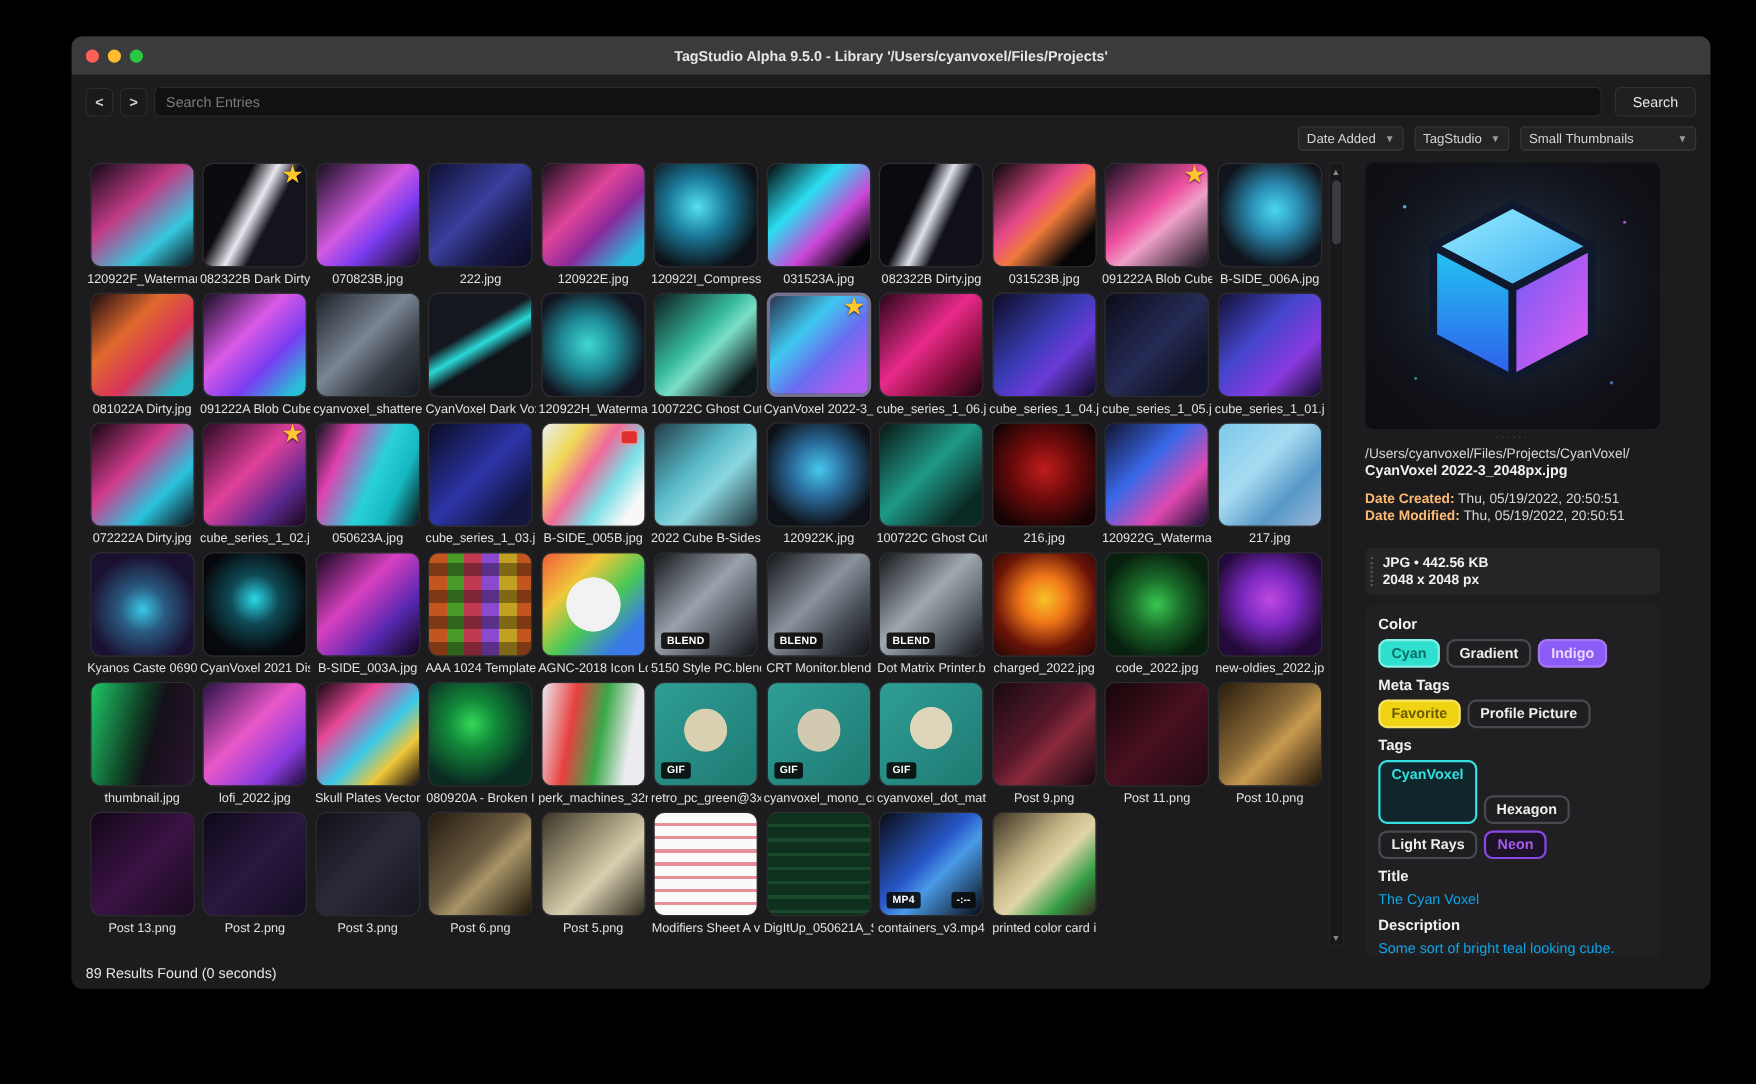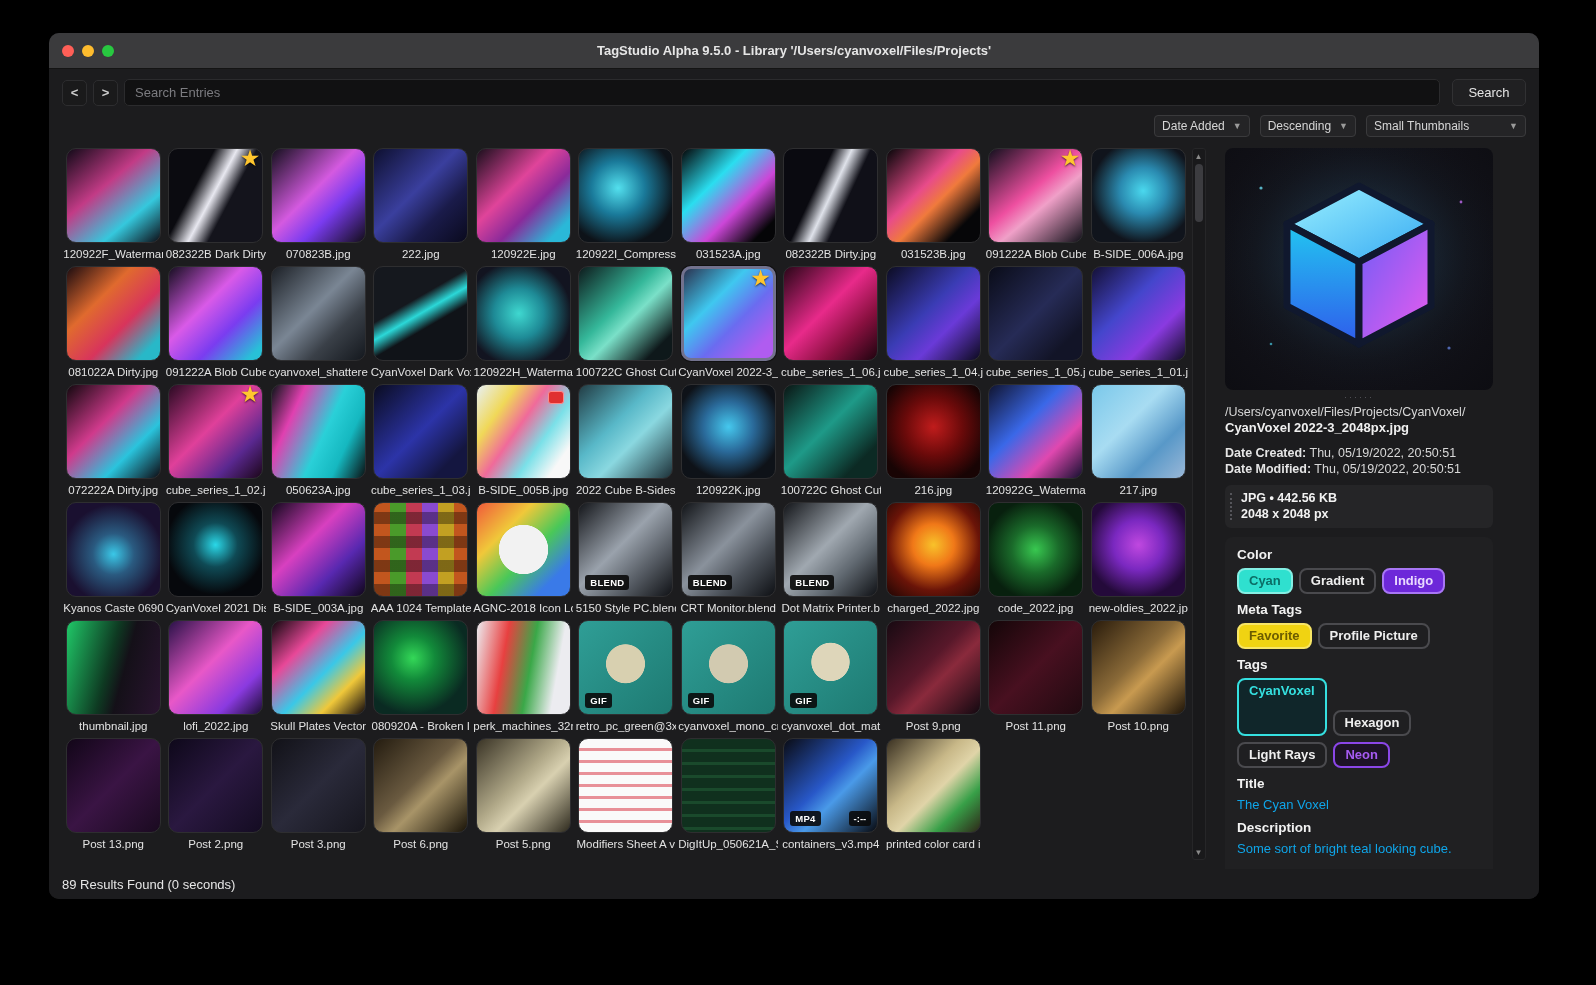--- a/index.html
+++ b/index.html
@@ -1,17 +1,17 @@
 <!DOCTYPE html>
 <html><head>
 <meta charset="utf-8">
 <style>
   * { margin:0; padding:0; box-sizing:border-box; }
   html,body { width:1596px; height:985px; background:#000; font-family:"Liberation Sans", sans-serif; overflow:hidden; }
-  .window { position:absolute; left:49px; top:33px; width:1490px; height:866px; background:#1c1c1e; border-radius:10px; overflow:hidden; box-shadow:0 0 0 1px #000; display:flex; flex-direction:column; }
+  .window { position:absolute; left:65px; top:33px; width:1490px; height:866px; background:#1c1c1e; border-radius:10px; overflow:hidden; box-shadow:0 0 0 1px #000; display:flex; flex-direction:column; }
   .titlebar { height:36px; background:#3b3b3d; border-bottom:1px solid #141414; display:flex; align-items:center; position:relative; flex:none; }
   .lights { display:flex; gap:8px; margin-left:13px; }
   .light { width:12px; height:12px; border-radius:50%; }
   .light.red{ background:#ff5f57; } .light.yellow{ background:#febc2e; } .light.green{ background:#28c840; }
   .title { position:absolute; left:0; right:0; text-align:center; font-size:13px; font-weight:bold; color:#e6e6e6; pointer-events:none; }
   .toolbar { flex:none; padding:10px 13px 4px 13px; display:flex; align-items:center; gap:6px; background:#1c1c1e; }
   .navbtn { width:25px; height:26px; background:#1a1a1b; border:1px solid #2d2d2f; border-radius:5px; color:#cfcfcf; font-size:13px; font-weight:bold; display:flex; align-items:center; justify-content:center; cursor:default; }
   .searchbox { flex:1; height:27px; background:#111112; border:1px solid #2b2b2d; border-radius:5px; color:#d8d8d8; font-size:13px; padding:0 10px; outline:none; }
   .searchbox::placeholder { color:#7c7c80; }
   .searchbtn { width:74px; height:27px; margin-left:6px; background:#202022; border:1px solid #313133; border-radius:5px; color:#e4e4e4; font-size:13px; display:flex; align-items:center; justify-content:center; }
@@ -33,22 +33,22 @@
   .vscroll { width:14px; margin-left:2px; background:#19191b; border:1px solid #262628; border-radius:3px; display:flex; flex-direction:column; align-items:center; justify-content:space-between; padding:1px 0; height:712px; }
   .varrow { color:#8a8a8a; font-size:8px; height:12px; display:flex; align-items:center; }
   .vtrack { flex:1; width:100%; position:relative; }
   .vthumb { position:absolute; top:2px; left:2px; right:2px; height:58px; background:#3c3c40; border-radius:4px; }
   .panel { width:268px; margin-left:17px; display:flex; flex-direction:column; min-height:0; }
   .preview { width:268px; height:242px; border-radius:8px; background:radial-gradient(circle at 50% 45%, #1d2030 0%, #121219 55%, #0d0d12 100%); position:relative; overflow:hidden; flex:none; }
   .phandle { text-align:center; color:#5a5a5e; font-size:9px; letter-spacing:2px; line-height:10px; height:12px; margin-top:2px; }
   .pathblock { margin-top:2px; font-size:12.5px; color:#d8d8d8; line-height:16px; }
   .pathblock .fname { font-weight:bold; color:#f0f0f0; font-size:13px; }
   .dates { margin-top:9px; font-size:12.5px; color:#d8d8d8; line-height:16px; }
-  .dates b { color:#e5e5e5; }
-  .fileinfo { margin-top:8px; background:#252527; border-radius:6px; padding:5px 10px 6px 16px; position:relative; }
+  .dates b { color:#fdba74; }
+  .fileinfo { margin-top:21px; background:#252527; border-radius:6px; padding:5px 10px 6px 16px; position:relative; }
   .fileinfo .grip { position:absolute; left:5px; top:8px; bottom:8px; width:4px; border-left:2px dotted #55555a; }
   .fileinfo .l1, .fileinfo .l2 { font-size:12.5px; font-weight:bold; color:#f2f2f2; line-height:16px; }
   .fields { margin-top:9px; background:#202022; border-radius:8px; padding:10px 12px 20px 12px; flex:none; }
   .seclabel { font-size:13.5px; font-weight:bold; color:#f2f2f2; margin:8px 0 6px 0; }
   .seclabel:first-child { margin-top:0; }
   .pillrow { display:flex; flex-wrap:wrap; gap:6px; }
   .pill { font-size:13px; font-weight:bold; padding:3px 10px; border-radius:8px; border:2px solid transparent; line-height:16px; }
   .fieldvalue { font-size:13px; color:#0ea5e9; margin-bottom:4px; }
   .panelspacer { flex:1; }
   .panelbtns { flex:none; display:flex; gap:6px; margin-bottom:8px; }
@@ -74,21 +74,21 @@
     <input class="searchbox" placeholder="Search Entries" style="">
     <div class="searchbtn">Search</div>
   </div>
 
   <div class="sortrow">
     <div class="dropdown">
       <span>Date Added</span>
       <span class="chev">▼</span>
     </div>
     <div class="dropdown">
-      <span>Descending</span>
+      <span>TagStudio</span>
       <span class="chev">▼</span>
     </div>
     <div class="dropdown wide">
       <span>Small Thumbnails</span>
       <span class="chev">▼</span>
     </div>
   </div>
 
   <div class="content">
     <div class="gridwrap">
@@ -429,21 +429,21 @@
       <div class="fileinfo">
         <span class="grip"></span>
         <div class="l1">JPG  •  442.56 KB</div>
         <div class="l2">2048 x 2048 px</div>
       </div>
       <div class="fields">
         <div class="seclabel">Color</div>
         <div class="pillrow">
             <span class="pill" style="background: rgb(47, 224, 207); color: rgb(11, 110, 102); border-color: rgb(132, 239, 228);">Cyan</span>
             <span class="pill" style="background: rgb(31, 31, 33); color: rgb(238, 238, 238); border-color: rgb(74, 74, 78);">Gradient</span>
-            <span class="pill" style="background: #6d28d9; color: rgb(233, 217, 255); border-color: rgb(168, 118, 245);">Indigo</span>
+            <span class="pill" style="background: #8b5cf6; color: rgb(233, 217, 255); border-color: rgb(168, 118, 245);">Indigo</span>
           </div>
         <div class="seclabel">Meta Tags</div>
         <div class="pillrow">
             <span class="pill" style="background: rgb(240, 211, 18); color: rgb(107, 92, 0); border-color: rgb(247, 229, 102);">Favorite</span>
             <span class="pill" style="background: rgb(31, 31, 33); color: rgb(238, 238, 238); border-color: rgb(74, 74, 78);">Profile Picture</span>
           </div>
         <div class="seclabel">Tags</div>
         <div class="pillrow">
             <span class="pill" style="background: rgb(16, 38, 42); color: rgb(53, 224, 224); border-color: rgb(53, 224, 224);">CyanVoxel</span>
             <span class="pill" style="background: rgb(31, 31, 33); color: rgb(238, 238, 238); border-color: rgb(74, 74, 78); margin-top: 32px;">Hexagon</span>

